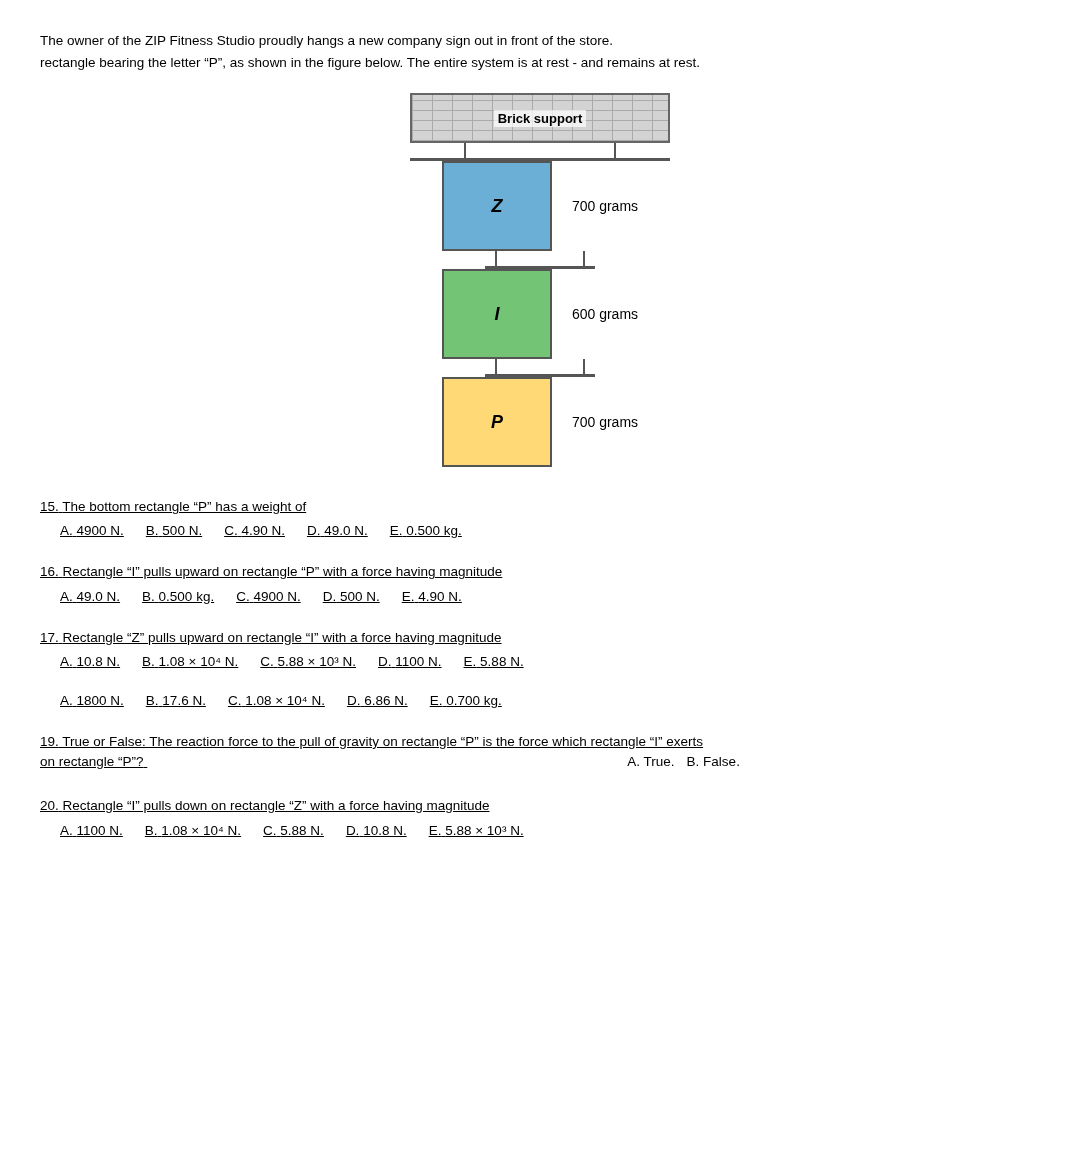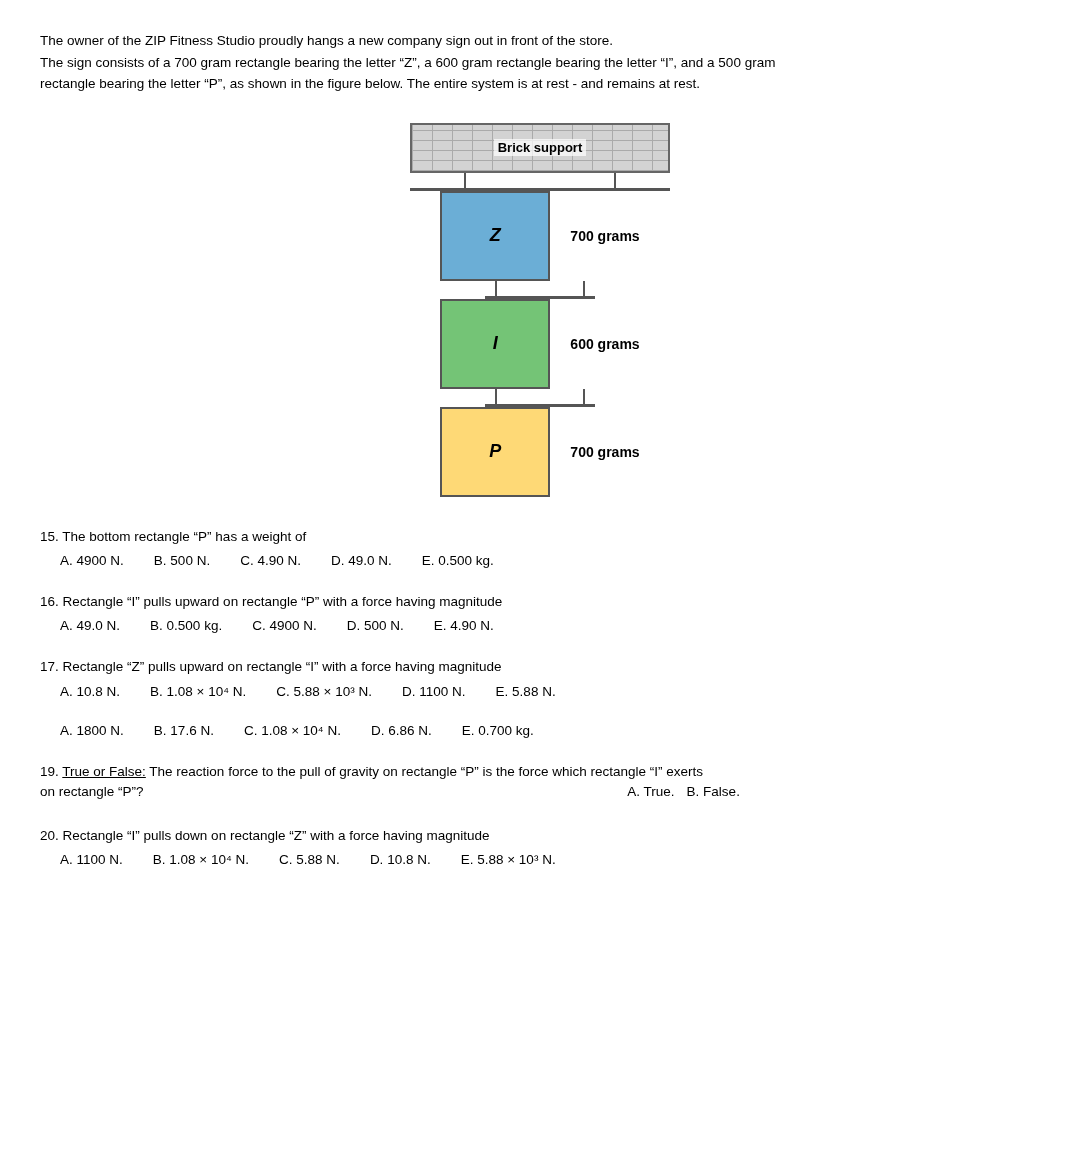--- a/index.html
+++ b/index.html
@@ -7,21 +7,21 @@
       font-family: Arial, sans-serif;
       font-size: 14px;
       background: #fff;
       color: #000;
       padding: 30px 40px;
       width: 1080px;
       min-height: 1172px;
     }
     .intro-text {
       line-height: 1.6;
-      margin-bottom: 28px;
+      margin-bottom: 20px;
       font-size: 13.5px;
     }
     .figure-container {
       display: flex;
       justify-content: center;
       margin: 20px 0 30px 0;
       position: relative;
     }
     .figure-inner {
       display: flex;
@@ -71,36 +71,36 @@
       color: #000;
       position: relative;
     }
     .rect-z { background: #6baed6; }
     .rect-i { background: #74c476; }
     .rect-p { background: #fed976; }
     .rect-label {
       margin-left: 20px;
       font-size: 14px;
       white-space: nowrap;
-      font-weight: bold;
     }
     .questions-section {
       margin-top: 8px;
+      text-decoration: underline;
     }
     .question-block {
       margin-bottom: 24px;
     }
     .question-text {
       font-size: 13.5px;
       margin-bottom: 6px;
       line-height: 1.5;
     }
     .options-row {
       display: flex;
-      gap: 30px;
+      gap: 22px;
       flex-wrap: wrap;
       font-size: 13.5px;
       padding-left: 20px;
     }
     .option {
       white-space: nowrap;
     }
     .underline { text-decoration: underline; }
     .side-label-container {
       display: flex;
@@ -116,21 +116,20 @@
       width: 260px;
       height: 3px;
       background: #555;
     }
   </style>
 </head>
 <body>
 
 <div class="intro-text">
   <div>The owner of the ZIP Fitness Studio proudly hangs a new company sign out in front of the store.</div>
-  <div>The sign consists of a 700 gram rectangle bearing the letter “Z”,  a 600 gram rectangle bearing the letter “I”, and a 500 gram</div>
   <div>rectangle bearing the letter “P”, as shown in the figure below.  The entire system is at rest - and remains at rest.</div>
 </div>
 
 <div class="figure-container">
   <div class="figure-inner">
 
     <div class="brick-support">
       <span class="brick-label">Brick support</span>
     </div>
 

